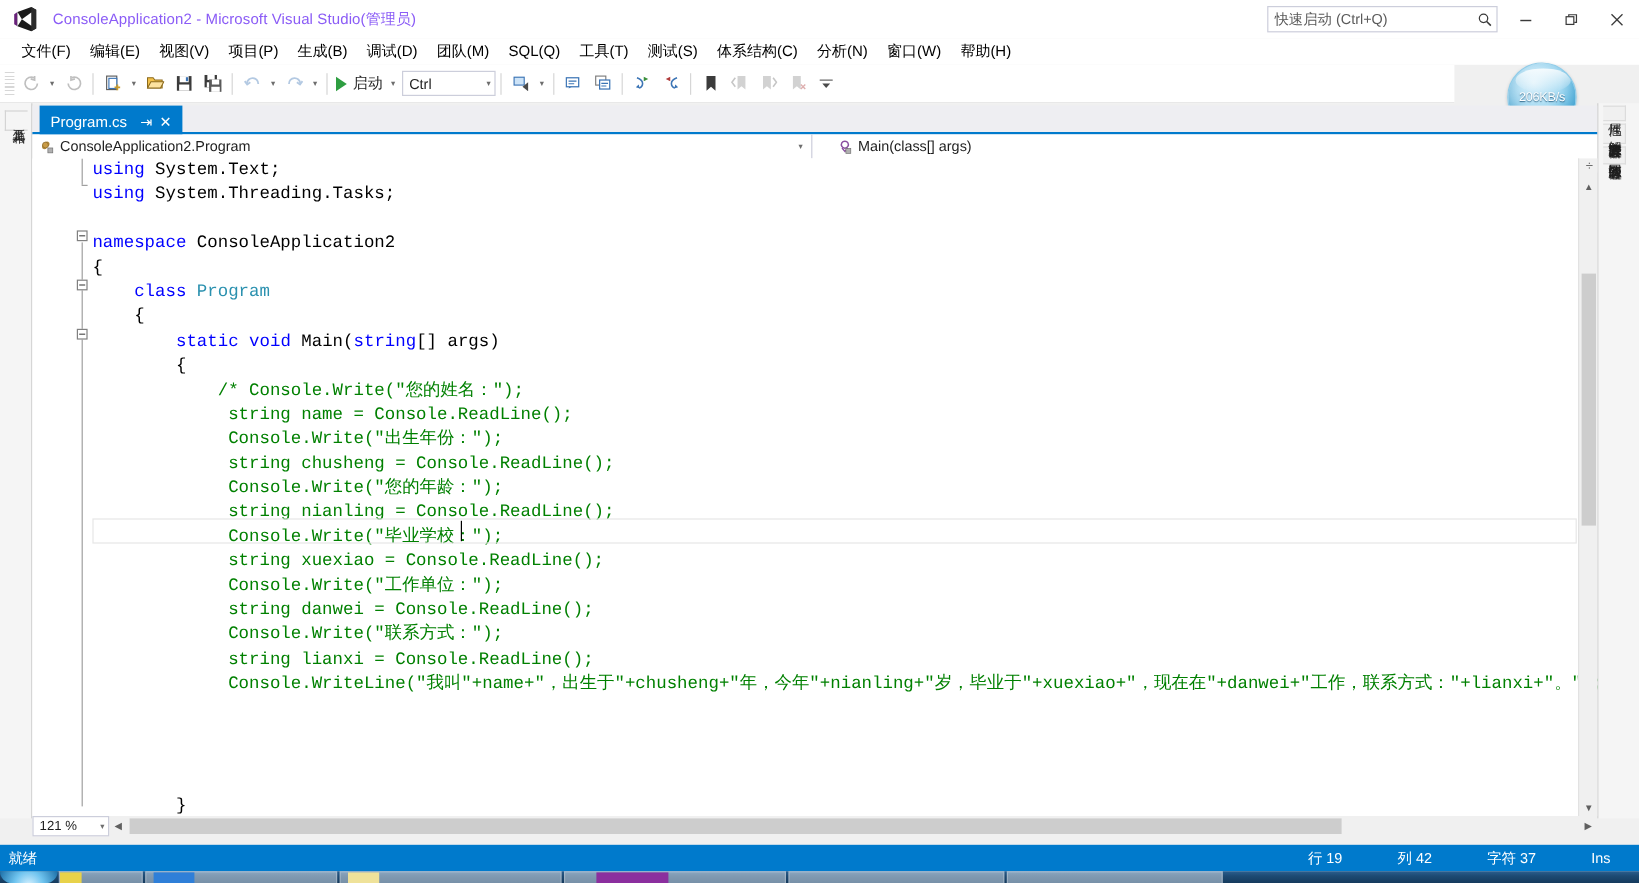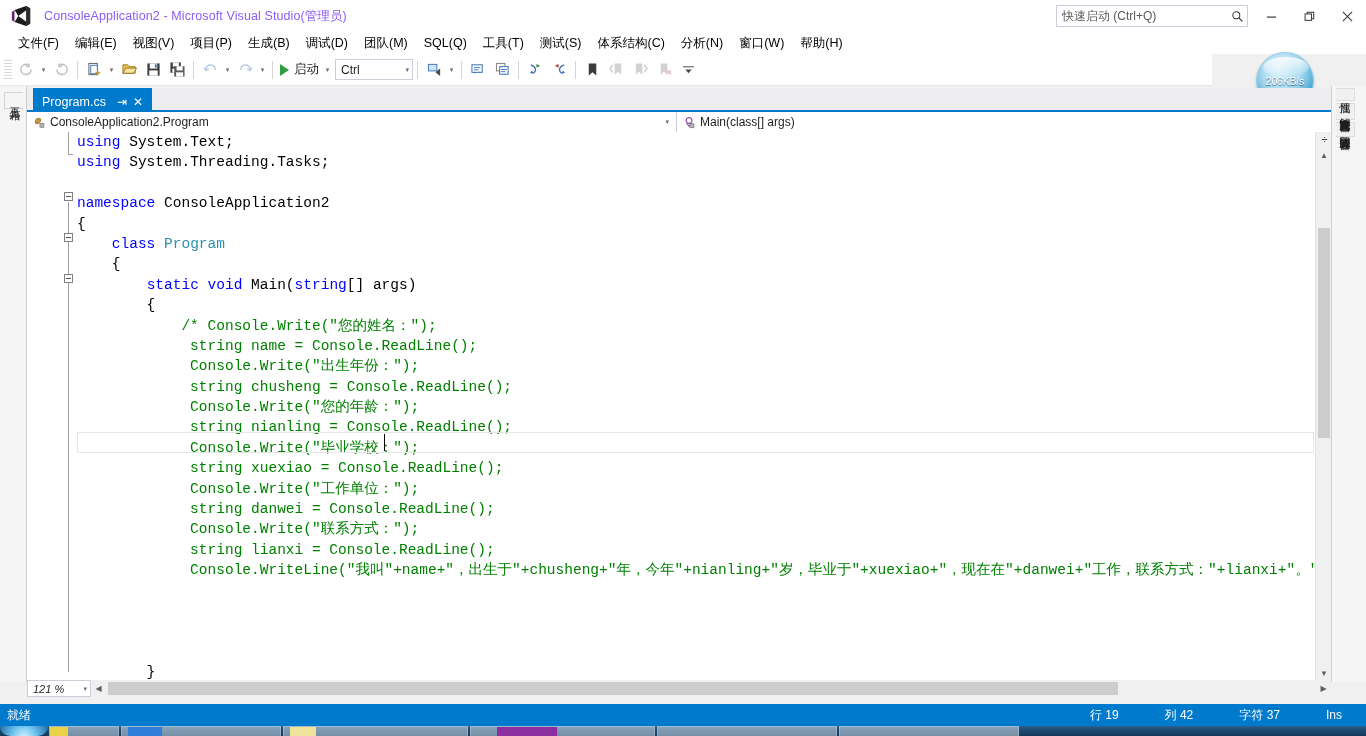--- a/index.html
+++ b/index.html
@@ -175,21 +175,21 @@
   .doc-tab-label { font-size: 12.5px; color: #fff; margin-right: 8px; }
   .tab-icon { color: #fff; font-size: 12px; padding: 0 3px; line-height: 1; }
   .tabstrip-underline {
     position: absolute; left: 0; bottom: 0; width: 1304px; height: 2px; background: #007acc;
   }
 
   
   .navbar {
     position: absolute; left: 27px; top: 112px; width: 1304px; height: 32px;
     background: #fff; border-bottom: 1px solid #cccedb;
-    display: flex; align-items: stretch;
+    display: flex; align-items: stretch; gap: 15px;
   }
   .nav-combo {
     display: flex; align-items: center; height: 20px;
     border-right: 1px solid #cccedb;
     padding: 0 2px 0 4px;
   }
   .nav-combo.left { width: 650px; }
   .nav-combo.right { flex: 1; border-right: 0; }
   .nav-glyph { width: 16px; display:flex; align-items:center; justify-content:center; }
   .nav-text { font-size: 12px; color: #1e1e1e; flex: 1; margin-left: 3px; white-space: nowrap; }
@@ -265,21 +265,21 @@
   .hbar {
     position: absolute; left: 27px; top: 680px; width: 1304px; height: 17px;
     background: #f0f0f0;
     display: flex; align-items: center;
   }
   .zoom-combo {
     width: 64px; height: 17px; background: #fff; border: 1px solid #cccedb;
     display: flex; align-items: center; justify-content: space-between;
     padding: 0 3px 0 5px; flex: none;
   }
-  .zoom-val { font-size: 11px; color: #1e1e1e; font-style: italic; }
+  .zoom-val { font-size: 11px; color: #1e1e1e; }
   .zoom-caret { font-size: 7px; color: #6d6d6d; }
   .h-arrow {
     width: 15px; height: 17px; display:flex; align-items:center; justify-content:center;
     font-size: 8px; color: #606060;
   }
   .htrack { flex: 1; height: 17px; background: #f0f0f0; position: relative; }
   .hthumb {
     position: absolute; left: 2px; top: 2px; height: 13px; width: 1010px;
     background: #cdcdcd;
   }

